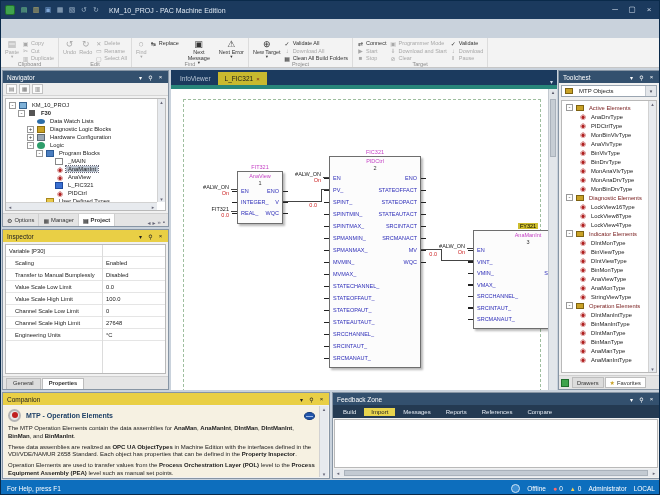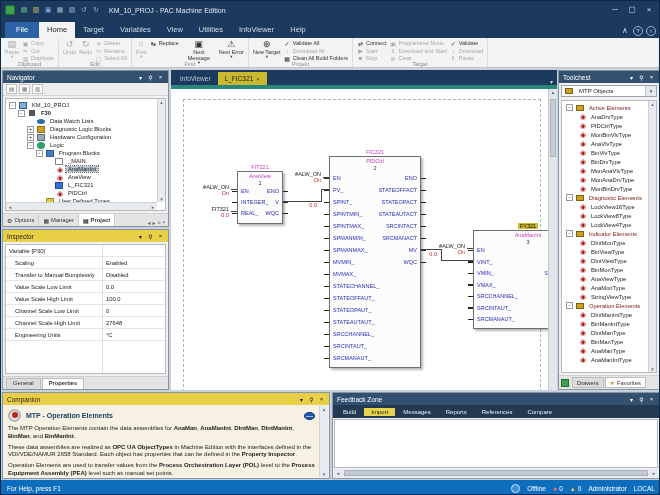--- a/index.html
+++ b/index.html
@@ -161,37 +161,20 @@
         <span class="qicon">↻</span>
       </div>
     <span class="tb-title">KM_10_PROJ - PAC Machine Edition</span>
     <div class="winbtns">
       <span class="winbtn">─</span>
       <span class="winbtn">▢</span>
       <span class="winbtn">×</span>
     </div>
   </div>
 
-  <div class="tabrow">
-    <div class="file-tab">File</div>
-    <div id="ribbon-tabs">
-        <div class="rtab active">Home</div>
-        <div class="rtab">Target</div>
-        <div class="rtab">Variables</div>
-        <div class="rtab">View</div>
-        <div class="rtab">Utilities</div>
-        <div class="rtab">InfoViewer</div>
-        <div class="rtab">Help</div>
-      </div>
-    <div class="tabrow-right">
-      <span class="tr-ic tr-plain">∧</span>
-      <span class="tr-ic">?</span>
-      <span class="tr-ic">i</span>
-    </div>
-  </div>
 
   <div class="ribbon" id="ribbon-groups">
       <div class="rgroup">
         <div class="rbig disabled">
           <span class="ric">▤</span>
           <span class="rlab">Paste</span>
           <span class="rmenu">▾</span>
         </div>
         <div class="rcol">
           <div class="rsmall disabled">

